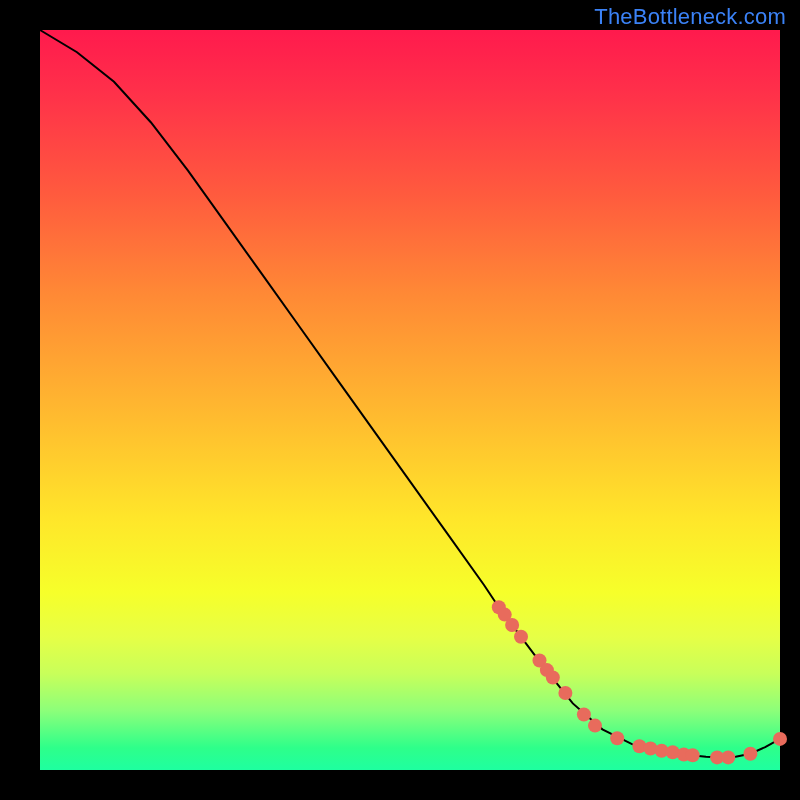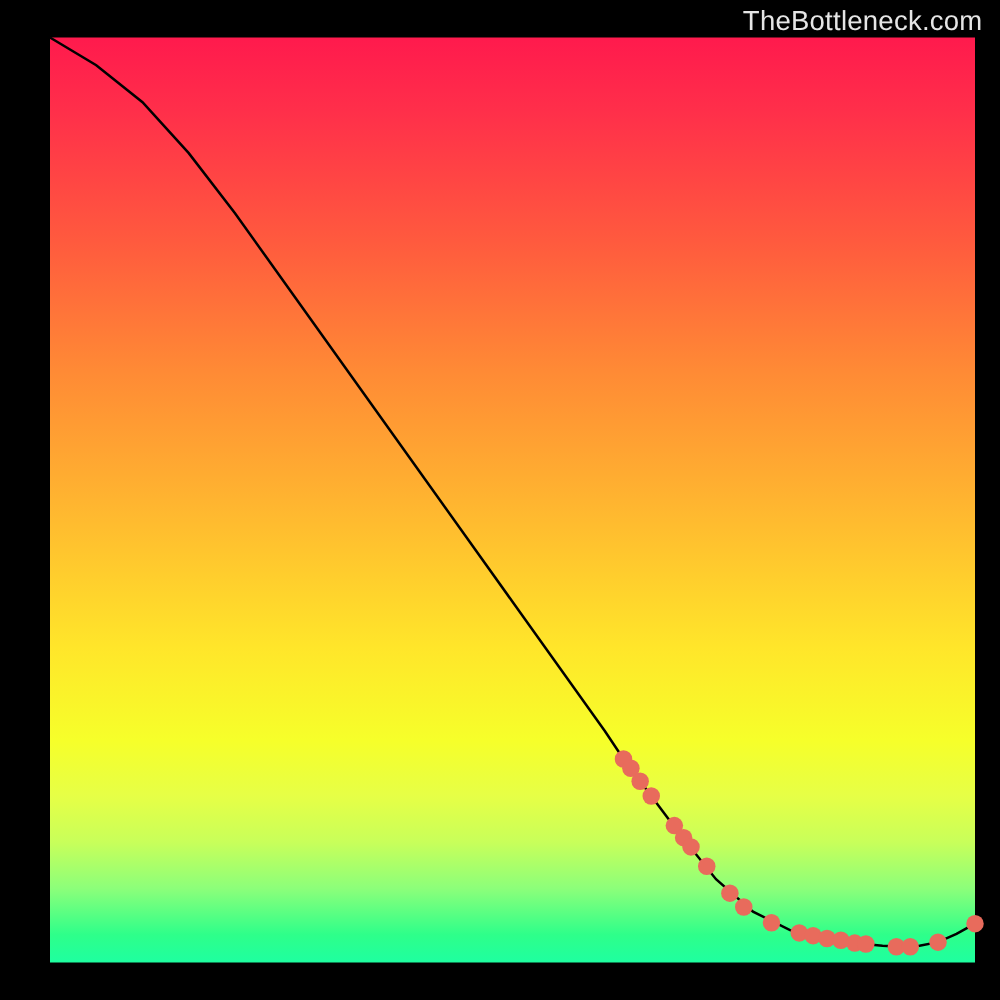--- a/index.html
+++ b/index.html
@@ -14,21 +14,21 @@
   .frame {
     position: relative;
     width: 800px;
     height: 800px;
     background: #000;
   }
   .watermark {
     position: absolute;
     top: 4px;
     right: 14px;
-    color: #e5e5e5;
+    color: #3b82f6;
     font-size: 22px;
     font-weight: 500;
     letter-spacing: 0.2px;
     z-index: 10;
   }
   .plot-area {
     position: absolute;
     left: 40px;
     top: 30px;
     width: 740px;

